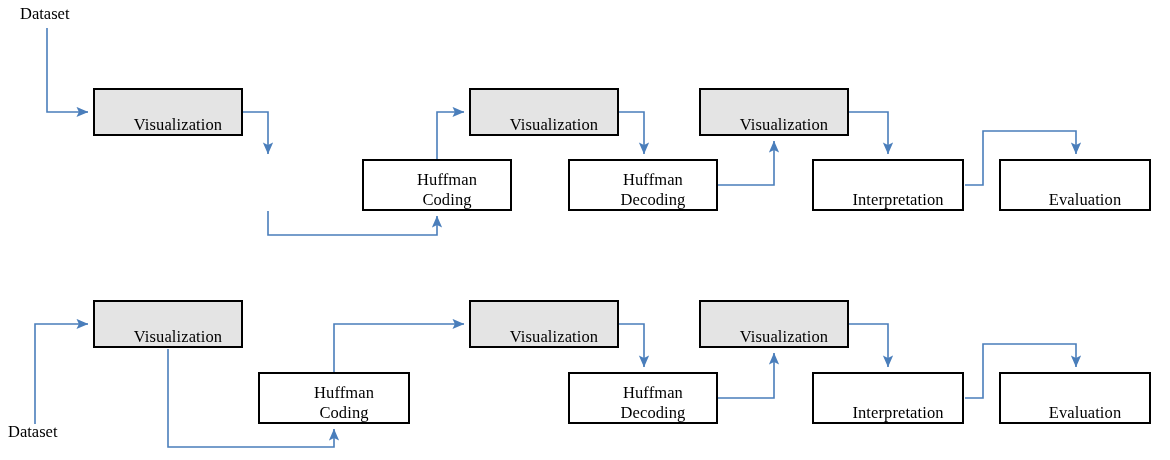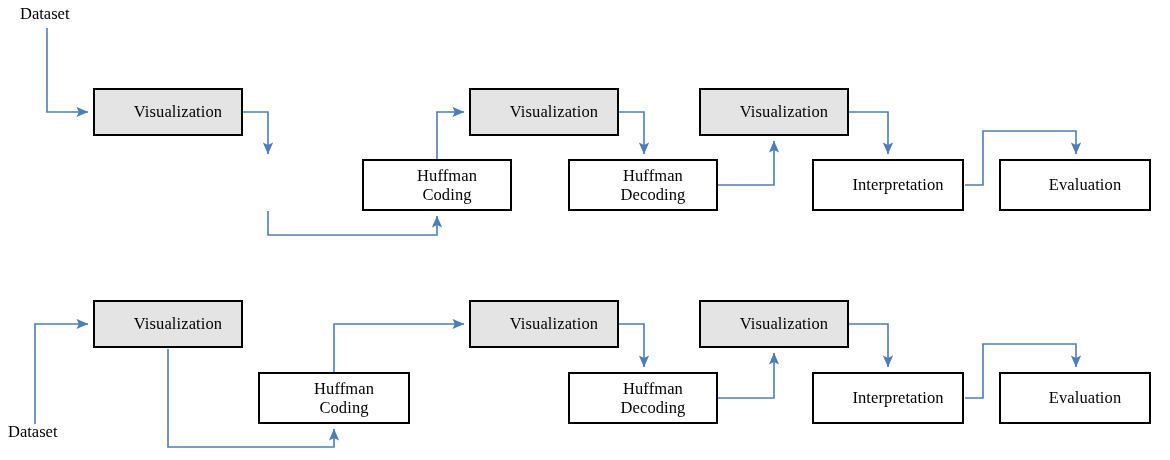--- a/index.html
+++ b/index.html
@@ -20,21 +20,21 @@
     left:0; top:0;
     width:1170px; height:460px;
     pointer-events:none;
   }
   .node{
     position:absolute;
     box-sizing:border-box;
     border:2.5px solid #000000;
     background:#ffffff;
     display:flex;
-    align-items:center;
+    align-items:flex-end;
     justify-content:center;
     text-align:center;
     line-height:1.18;
     font-size:16.5px;
     letter-spacing:0.1px;
     z-index:3;
     padding-left:20px;
   }
   .node.shaded{ background:#e4e4e4; }
   .node .label{ display:block; padding:0 4px; white-space:pre-line; }

